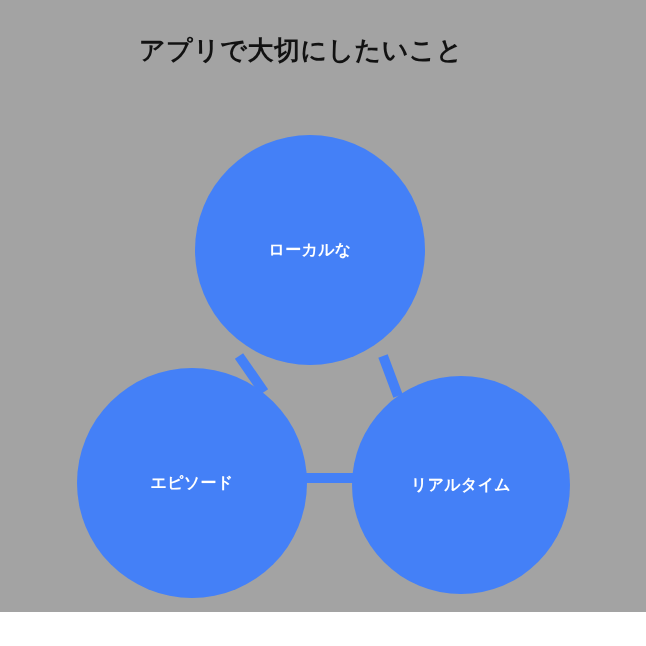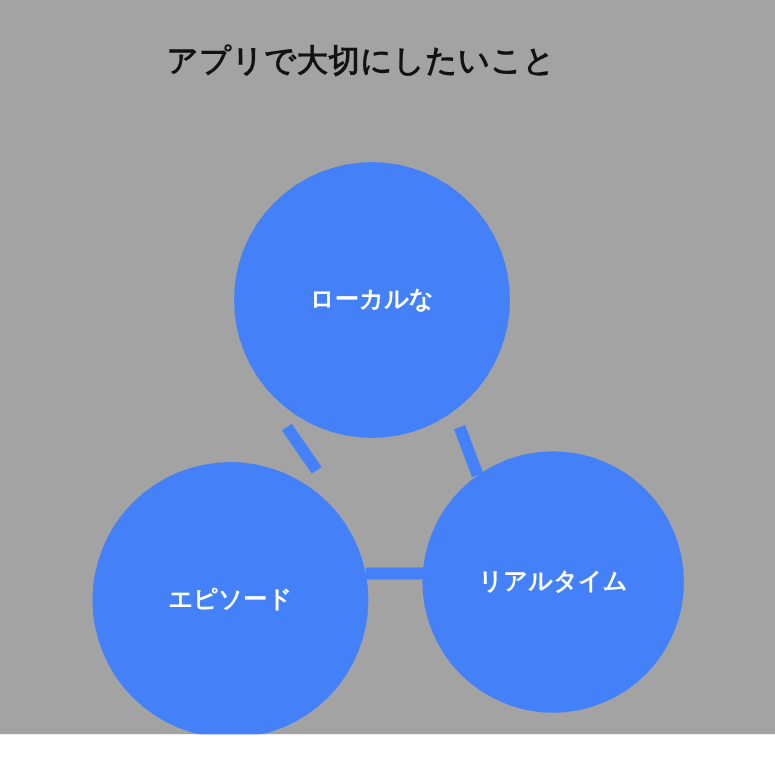--- a/index.html
+++ b/index.html
@@ -45,37 +45,37 @@
     border-radius: 50%;
     background: #4480F7;
     display: flex;
     flex-direction: column;
     align-items: center;
     justify-content: center;
     box-sizing: border-box;
     color: #ffffff;
   }
   .node-label {
-    font-size: 20px;
+    font-size: 16px;
     font-weight: bold;
     line-height: 28px;
     text-align: center;
     letter-spacing: 0.3px;
     white-space: nowrap;
     color: #ffffff;
   }
   #node-local {
     left: 195px;
     top: 135px;
     width: 230px;
     height: 230px;
   }
   #node-episode {
     left: 77px;
-    top: 385px;
+    top: 368px;
     width: 230px;
     height: 230px;
   }
   #node-realtime {
     left: 352px;
     top: 376px;
     width: 218px;
     height: 218px;
     gap: 36px;
   }

